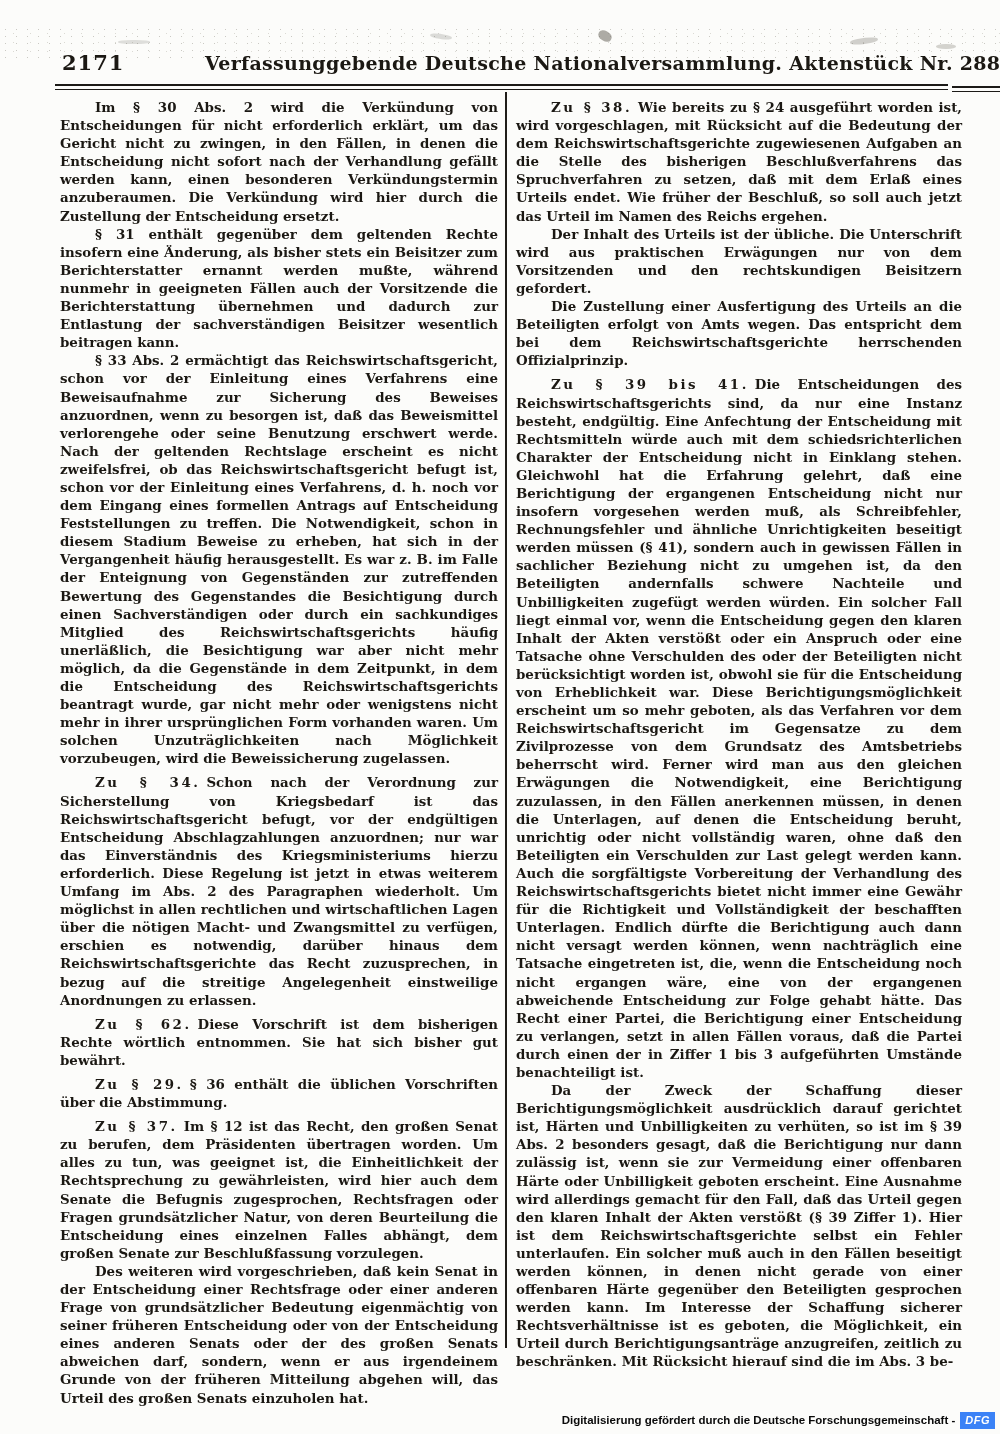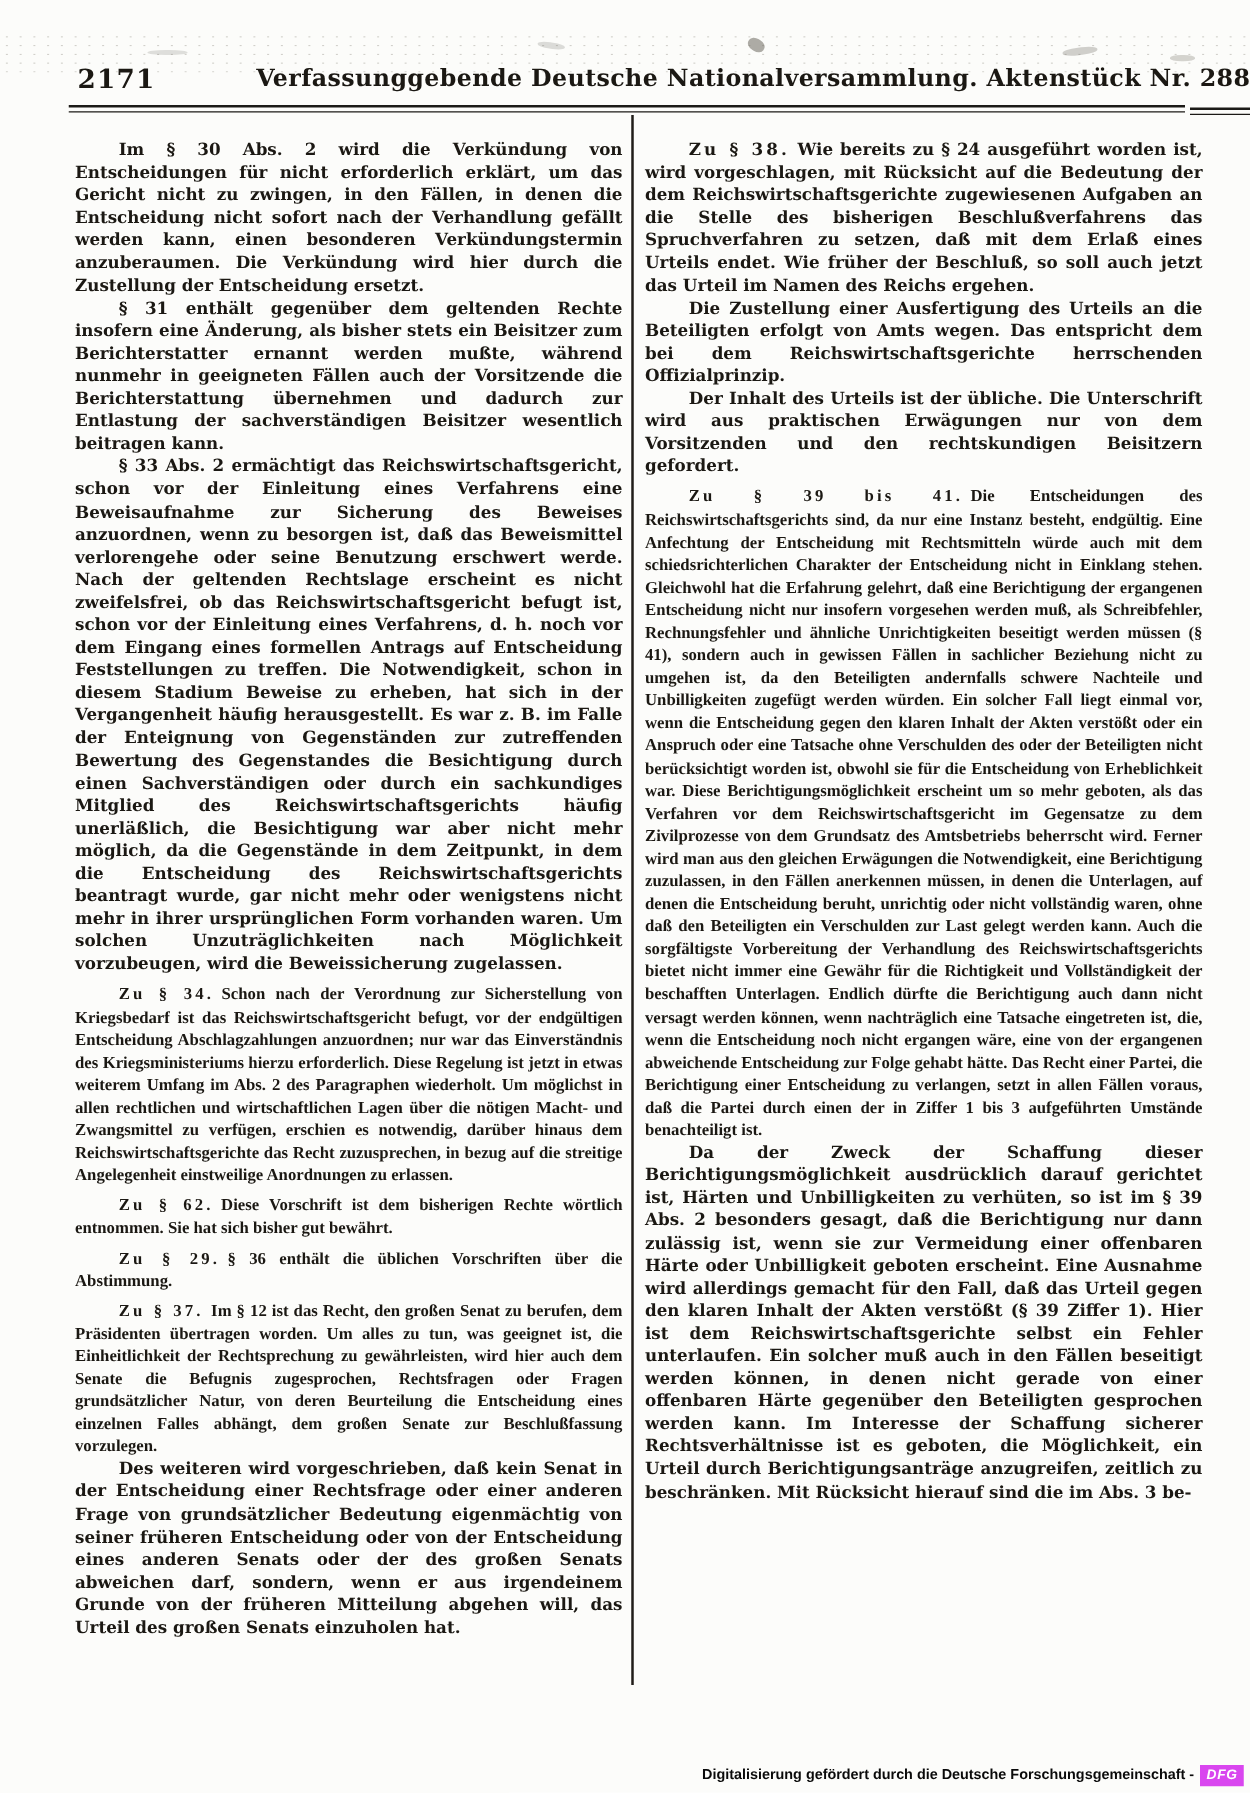--- a/index.html
+++ b/index.html
@@ -45,36 +45,36 @@
   .column-divider{
     position:absolute;left:505px;top:92px;width:2px;height:1256px;
     background:#201d19;
   }
   .columns{
     position:absolute;left:60px;top:98px;width:902px;
     display:flex;gap:18px;
   }
   .col{
     text-align:justify;font-size:13.4px;line-height:18.1px;font-weight:bold;
-    hyphens:auto;-webkit-hyphens:auto;overflow-wrap:break-word;margin-top:13px;
+    hyphens:auto;-webkit-hyphens:auto;overflow-wrap:break-word;
   }
   .col.left{width:438px;}
   .col.right{width:446px;}
   .para{margin:0;text-indent:35px;}
-  .para.lead-para{margin-top:6px;font-family:Liberation Serif, serif;}
+  .para.lead-para{margin-top:6px;}
   .lead{letter-spacing:2.5px;margin-right:6px;}
 
   .digi-footer{
     position:absolute;top:1411px;right:5px;height:18px;
     display:flex;align-items:center;gap:5px;
     font-family:"Liberation Sans","DejaVu Sans",sans-serif;
     font-weight:bold;font-size:11.5px;color:#0a0a0a;white-space:nowrap;margin-left:24px;
   }
   .dfg-logo{
-    display:inline-block;background:#d946ef;color:#ffffff;
+    display:inline-block;background:#3b82f6;color:#ffffff;
     font-style:italic;font-size:11px;line-height:14px;
     padding:1px 5px 2px 5px;letter-spacing:.5px;
   }
 </style>
 </head>
 <body>
 
 <div class="page">
 
   <div class="scan-noise"></div>
@@ -97,22 +97,22 @@
       <p class="para">§ 33 Abs. 2 ermächtigt das Reichswirtschaftsgericht, schon vor der Einleitung eines Verfahrens eine Beweisaufnahme zur Sicherung des Beweises anzuordnen, wenn zu besorgen ist, daß das Beweismittel verlorengehe oder seine Benutzung erschwert werde. Nach der geltenden Rechtslage erscheint es nicht zweifelsfrei, ob das Reichswirtschaftsgericht befugt ist, schon vor der Einleitung eines Verfahrens, d. h. noch vor dem Eingang eines formellen Antrags auf Entscheidung Feststellungen zu treffen. Die Notwendigkeit, schon in diesem Stadium Beweise zu erheben, hat sich in der Vergangenheit häufig herausgestellt. Es war z. B. im Falle der Enteignung von Gegenständen zur zutreffenden Bewertung des Gegenstandes die Besichtigung durch einen Sachverständigen oder durch ein sachkundiges Mitglied des Reichswirtschaftsgerichts häufig unerläßlich, die Besichtigung war aber nicht mehr möglich, da die Gegenstände in dem Zeitpunkt, in dem die Entscheidung des Reichswirtschaftsgerichts beantragt wurde, gar nicht mehr oder wenigstens nicht mehr in ihrer ursprünglichen Form vorhanden waren. Um solchen Unzuträglichkeiten nach Möglichkeit vorzubeugen, wird die Beweissicherung zugelassen.</p>
       <p class="para lead-para"><span class="lead">Zu § 34.</span><span>Schon nach der Verordnung zur Sicherstellung von Kriegsbedarf ist das Reichswirtschaftsgericht befugt, vor der endgültigen Entscheidung Abschlagzahlungen anzuordnen; nur war das Einverständnis des Kriegsministeriums hierzu erforderlich. Diese Regelung ist jetzt in etwas weiterem Umfang im Abs. 2 des Paragraphen wiederholt. Um möglichst in allen rechtlichen und wirtschaftlichen Lagen über die nötigen Macht- und Zwangsmittel zu verfügen, erschien es notwendig, darüber hinaus dem Reichswirtschaftsgerichte das Recht zuzusprechen, in bezug auf die streitige Angelegenheit einstweilige Anordnungen zu erlassen.</span></p>
       <p class="para lead-para"><span class="lead">Zu § 62.</span><span>Diese Vorschrift ist dem bisherigen Rechte wörtlich entnommen.  Sie hat sich bisher gut bewährt.</span></p>
       <p class="para lead-para"><span class="lead">Zu § 29.</span><span>§ 36 enthält die üblichen Vorschriften über die Abstimmung.</span></p>
       <p class="para lead-para"><span class="lead">Zu § 37.</span><span>Im § 12 ist das Recht, den großen Senat zu berufen, dem Präsidenten übertragen worden. Um alles zu tun, was geeignet ist, die Einheitlichkeit der Rechtsprechung zu gewährleisten, wird hier auch dem Senate die Befugnis zugesprochen, Rechtsfragen oder Fragen grundsätzlicher Natur, von deren Beurteilung die Entscheidung eines einzelnen Falles abhängt, dem großen Senate zur Beschlußfassung vorzulegen.</span></p>
       <p class="para">Des weiteren wird vorgeschrieben, daß kein Senat in der Entscheidung einer Rechtsfrage oder einer anderen Frage von grundsätzlicher Bedeutung eigenmächtig von seiner früheren Entscheidung oder von der Entscheidung eines anderen Senats oder der des großen Senats abweichen darf, sondern, wenn er aus irgendeinem Grunde von der früheren Mitteilung abgehen will, das Urteil des großen Senats einzuholen hat.</p>
     </section>
 
     <section class="col right">
       <p class="para"><span class="lead">Zu § 38.</span><span>Wie bereits zu § 24 ausgeführt worden ist, wird vorgeschlagen, mit Rücksicht auf die Bedeutung der dem Reichswirtschaftsgerichte zugewiesenen Aufgaben an die Stelle des bisherigen Beschlußverfahrens das Spruchverfahren zu setzen, daß mit dem Erlaß eines Urteils endet.  Wie früher der Beschluß, so soll auch jetzt das Urteil im Namen des Reichs ergehen.</span></p>
+      <p class="para">Der Inhalt des Urteils ist der übliche.  Die Unterschrift wird aus praktischen Erwägungen nur von dem Vorsitzenden und den rechtskundigen Beisitzern gefordert.</p>
       <p class="para">Die Zustellung einer Ausfertigung des Urteils an die Beteiligten erfolgt von Amts wegen.  Das entspricht dem bei dem Reichswirtschaftsgerichte herrschenden Offizialprinzip.</p>
-      <p class="para">Der Inhalt des Urteils ist der übliche.  Die Unterschrift wird aus praktischen Erwägungen nur von dem Vorsitzenden und den rechtskundigen Beisitzern gefordert.</p>
       <p class="para lead-para"><span class="lead">Zu § 39 bis 41.</span><span>Die Entscheidungen des Reichswirtschaftsgerichts sind, da nur eine Instanz besteht, endgültig. Eine Anfechtung der Entscheidung mit Rechtsmitteln würde auch mit dem schiedsrichterlichen Charakter der Entscheidung nicht in Einklang stehen. Gleichwohl hat die Erfahrung gelehrt, daß eine Berichtigung der ergangenen Entscheidung nicht nur insofern vorgesehen werden muß, als Schreibfehler, Rechnungsfehler und ähnliche Unrichtigkeiten beseitigt werden müssen (§ 41), sondern auch in gewissen Fällen in sachlicher Beziehung nicht zu umgehen ist, da den Beteiligten andernfalls schwere Nachteile und Unbilligkeiten zugefügt werden würden. Ein solcher Fall liegt einmal vor, wenn die Entscheidung gegen den klaren Inhalt der Akten verstößt oder ein Anspruch oder eine Tatsache ohne Verschulden des oder der Beteiligten nicht berücksichtigt worden ist, obwohl sie für die Entscheidung von Erheblichkeit war. Diese Berichtigungsmöglichkeit erscheint um so mehr geboten, als das Verfahren vor dem Reichswirtschaftsgericht im Gegensatze zu dem Zivilprozesse von dem Grundsatz des Amtsbetriebs beherrscht wird. Ferner wird man aus den gleichen Erwägungen die Notwendigkeit, eine Berichtigung zuzulassen, in den Fällen anerkennen müssen, in denen die Unterlagen, auf denen die Entscheidung beruht, unrichtig oder nicht vollständig waren, ohne daß den Beteiligten ein Verschulden zur Last gelegt werden kann. Auch die sorgfältigste Vorbereitung der Verhandlung des Reichswirtschaftsgerichts bietet nicht immer eine Gewähr für die Richtigkeit und Vollständigkeit der beschafften Unterlagen. Endlich dürfte die Berichtigung auch dann nicht versagt werden können, wenn nachträglich eine Tatsache eingetreten ist, die, wenn die Entscheidung noch nicht ergangen wäre, eine von der ergangenen abweichende Entscheidung zur Folge gehabt hätte. Das Recht einer Partei, die Berichtigung einer Entscheidung zu verlangen, setzt in allen Fällen voraus, daß die Partei durch einen der in Ziffer 1 bis 3 aufgeführten Umstände benachteiligt ist.</span></p>
       <p class="para">Da der Zweck der Schaffung dieser Berichtigungsmöglichkeit ausdrücklich darauf gerichtet ist, Härten und Unbilligkeiten zu verhüten, so ist im § 39 Abs. 2 besonders gesagt, daß die Berichtigung nur dann zulässig ist, wenn sie zur Vermeidung einer offenbaren Härte oder Unbilligkeit geboten erscheint.  Eine Ausnahme wird allerdings gemacht für den Fall, daß das Urteil gegen den klaren Inhalt der Akten verstößt (§ 39 Ziffer 1). Hier ist dem Reichswirtschaftsgerichte selbst ein Fehler unterlaufen.  Ein solcher muß auch in den Fällen beseitigt werden können, in denen nicht gerade von einer offenbaren Härte gegenüber den Beteiligten gesprochen werden kann. Im Interesse der Schaffung sicherer Rechtsverhältnisse ist es geboten, die Möglichkeit, ein Urteil durch Berichtigungsanträge anzugreifen, zeitlich zu beschränken.  Mit Rücksicht hierauf sind die im Abs. 3 be-</p>
     </section>
   </main>
 
   <footer class="digi-footer">
     <span>Digitalisierung gefördert durch die Deutsche Forschungsgemeinschaft -</span>
     <span class="dfg-logo">DFG</span>
   </footer>
 

